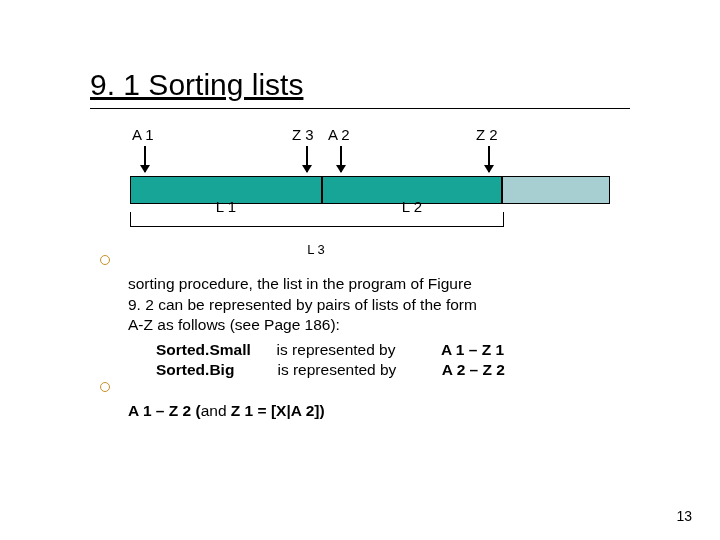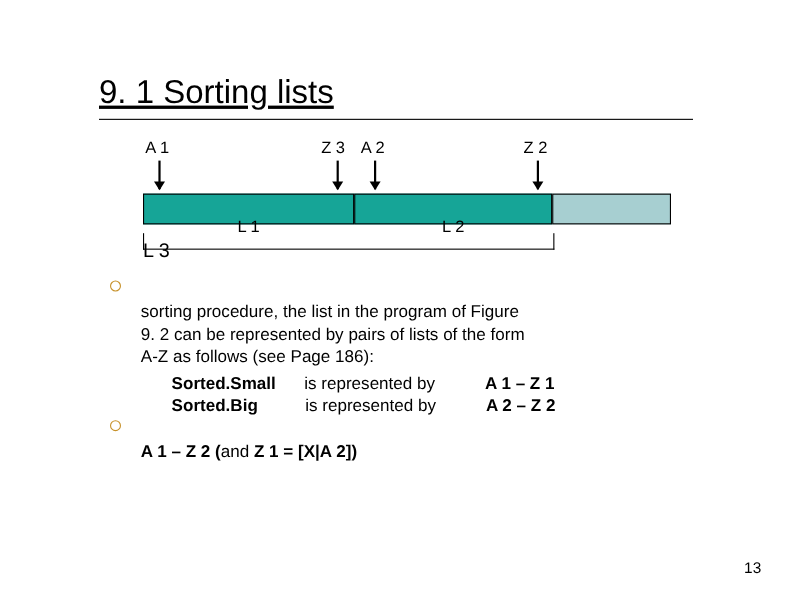--- a/index.html
+++ b/index.html
@@ -95,24 +95,24 @@
   .brace {
     position: absolute;
     top: 86px;
     height: 14px;
     border-left: 1px solid #000;
     border-right: 1px solid #000;
     border-bottom: 1px solid #000;
   }
   .brace-label {
     position: absolute;
-    top: 92px;
-    font-size: 18px;
+    top: 116px;
+    font-size: 13px;
     width: 100%;
-    text-align: left;
+    text-align: center;
   }
 
   
   .body {
     position: absolute;
     left: 100px;
     top: 254px;
     width: 540px;
     font-size: 15.5px;
     line-height: 1.32;

